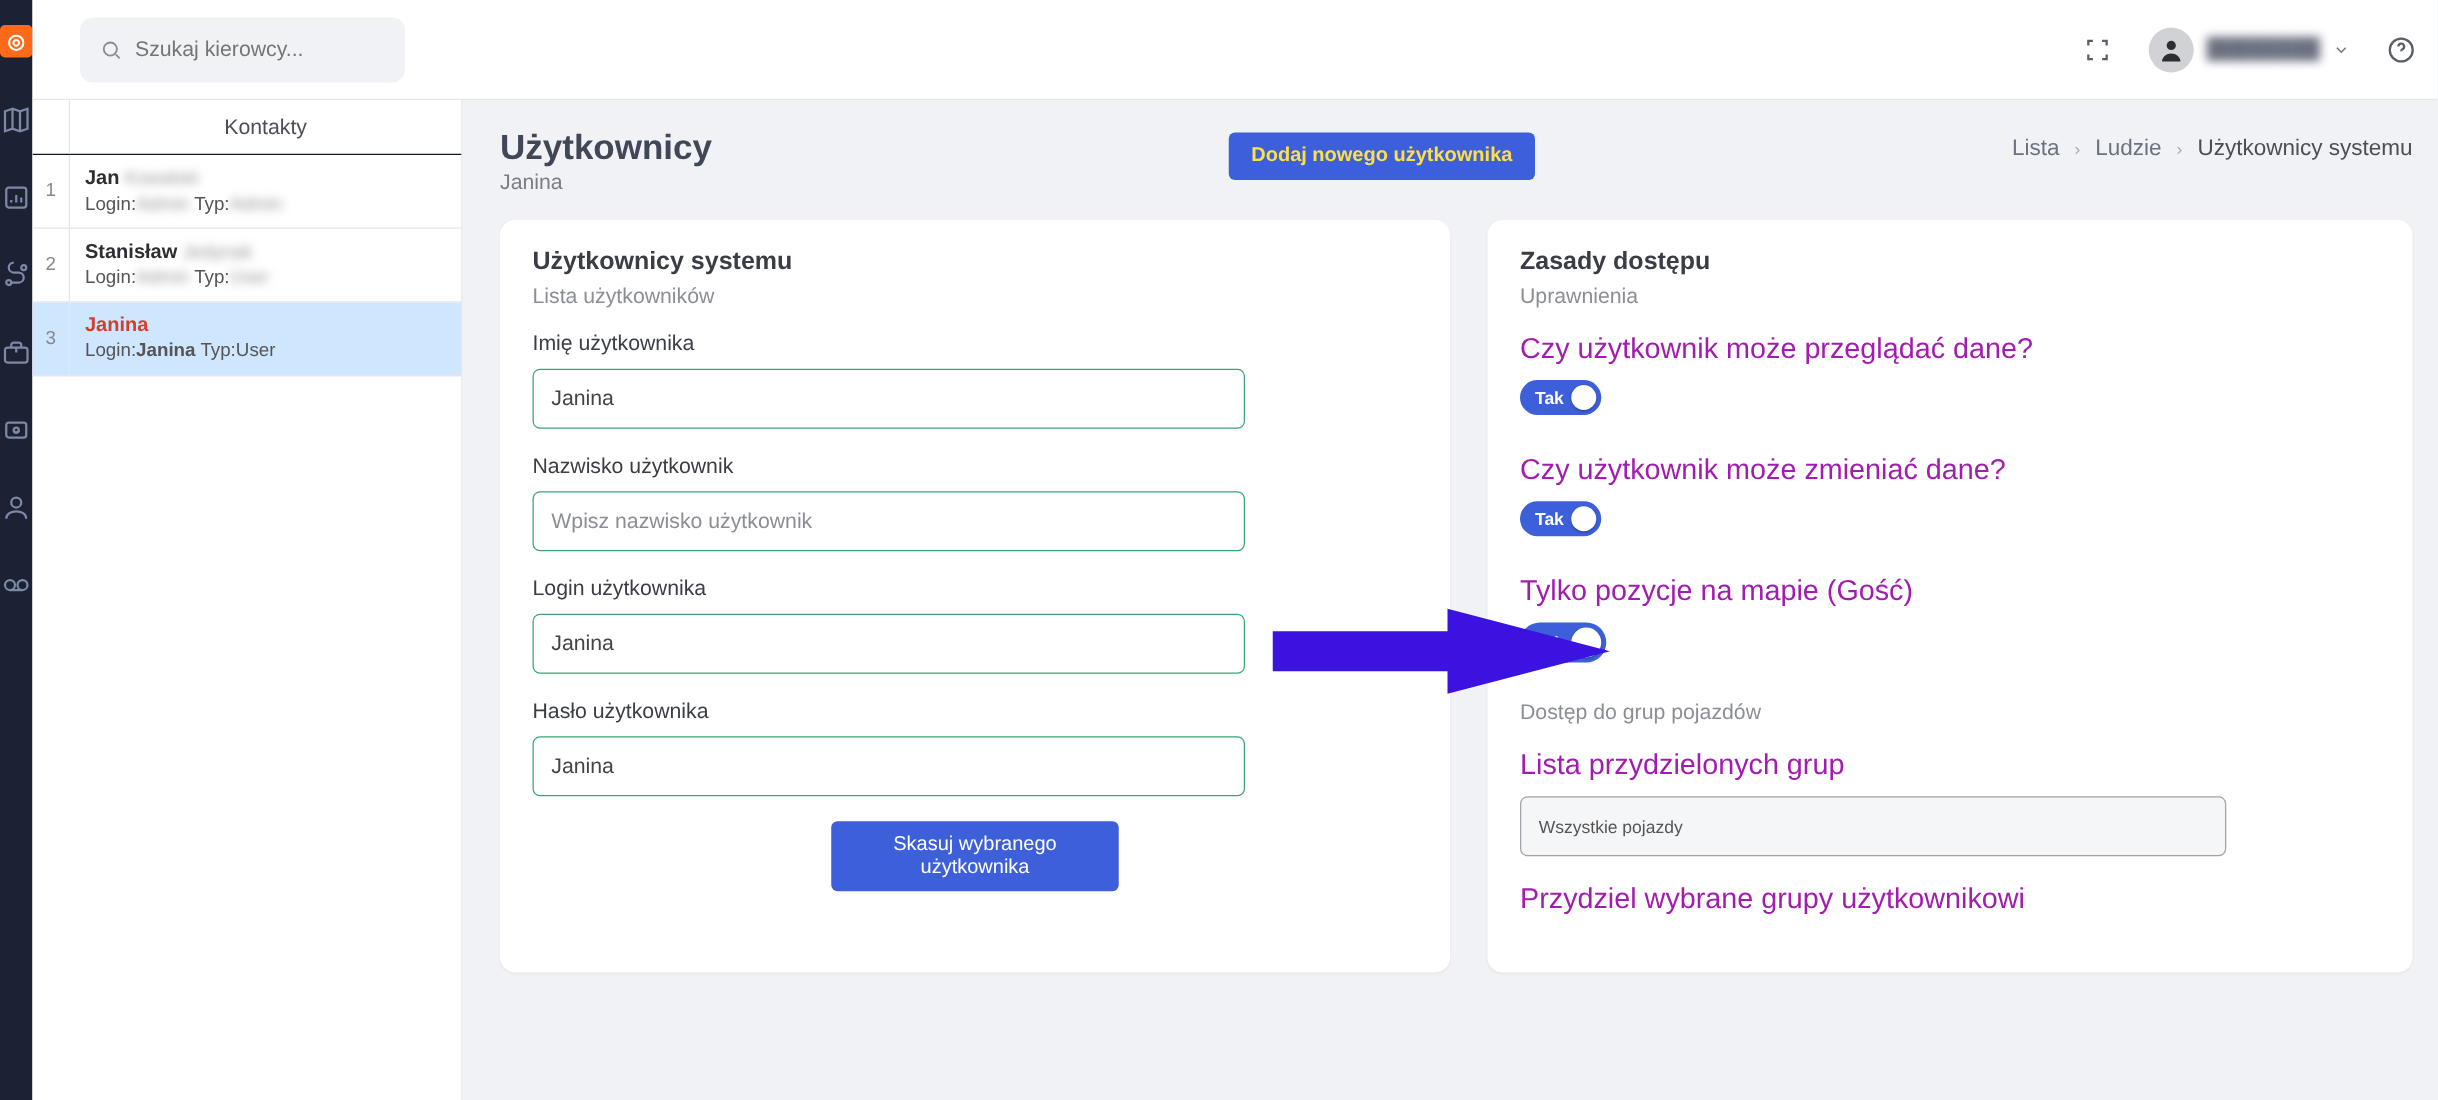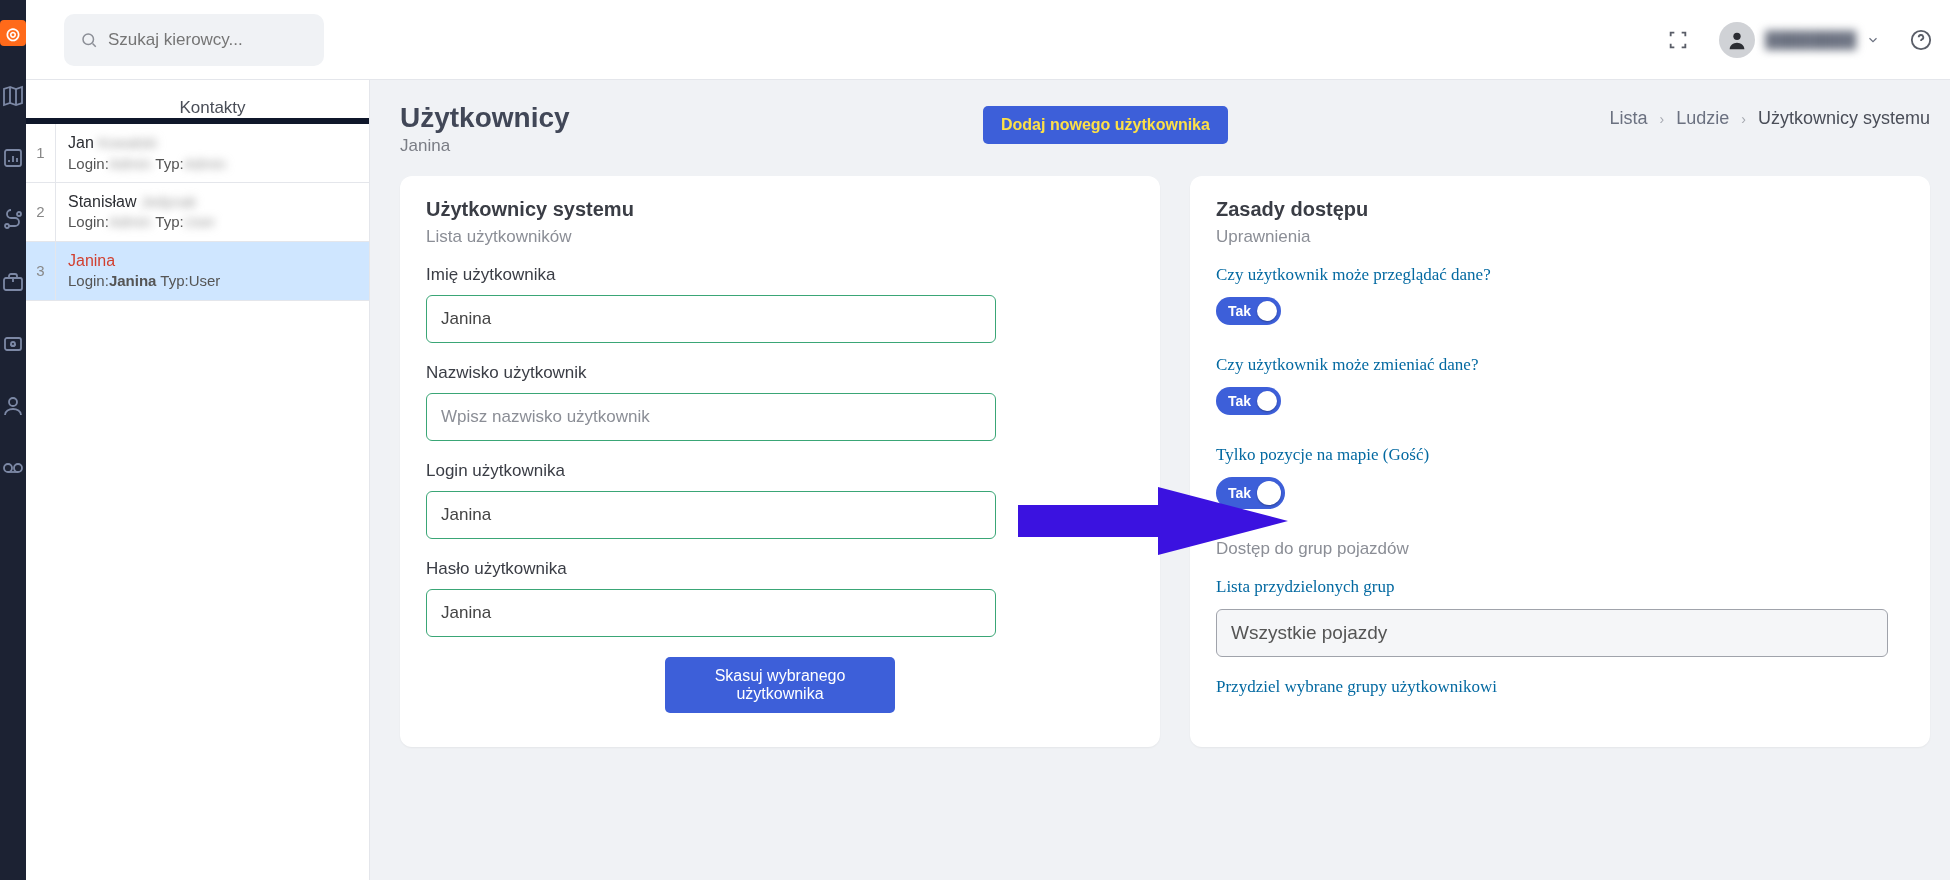--- a/index.html
+++ b/index.html
@@ -26,27 +26,27 @@
   .avatar { width: 36px; height: 36px; border-radius: 50%; background: #d0d2d6; display: flex; align-items: center; justify-content: center; }
   .avatar svg { color: #2c2e33; }
   .user-name { color: #6b7180; font-size: 16px; filter: blur(4px); }
   .chev { color: #6b7180; }
 
   
   .content { flex: 1; display: flex; overflow: hidden; background: #f0f2f5; }
 
   
   .contacts { width: 344px; background: #fff; display: flex; flex-direction: column; border-right: 1px solid #e4e6eb; }
-  .contacts-head { display: flex; height: 44px; border-bottom: 6px solid #0f172a; align-items: flex-end; }
+  .contacts-head { display: flex; height: 44px; border-bottom: 1px solid #0f172a; }
   .contacts-head-spacer { width: 30px; border-right: 1px solid #e4e6eb; }
   .contacts-head-label { flex: 1; display: flex; align-items: center; justify-content: center; font-size: 17px; color: #4a4e58; }
   .contact-row { display: flex; border-bottom: 1px solid #e4e6eb; font-size: 15px; cursor: pointer; }
   .contact-num { width: 30px; display: flex; align-items: center; justify-content: center; color: #888; border-right: 1px solid #e4e6eb; }
   .contact-body { flex: 1; padding: 8px 12px; line-height: 1.35; }
-  .contact-name { font-weight: 400; font-size: 16px; }
+  .contact-name { font-weight: 700; font-size: 16px; }
   .contact-meta { color: #555; font-size: 15px; }
   .contact-row.selected { background: #cfe6ff; }
   .contact-row.selected .contact-name { color: #d13f2f; }
   .blur-txt { filter: blur(4px); color: #999; }
   .login-bold { font-weight: 700; }
 
   
   .page { flex: 1; padding: 22px 30px; overflow: auto; }
   .page-head { display: flex; align-items: flex-start; margin-bottom: 10px; position: relative; }
   .page-title-wrap {}
@@ -63,29 +63,29 @@
   .panel.right { width: 740px; }
   .panel-title { font-size: 20px; font-weight: 600; color: #3a3d45; }
   .panel-sub { color: #8b8e96; font-size: 17px; margin-top: 6px; margin-bottom: 18px; }
 
   .form-label { font-size: 17px; color: #3a3d45; margin-bottom: 10px; margin-top: 6px; }
   .form-input { width: 570px; height: 48px; border: 1px solid #3aa676; border-radius: 6px; padding: 0 14px; font-size: 17px; color: #444; outline: none; margin-bottom: 20px; display: block; }
   .form-input::placeholder { color: #8b8e96; }
   .delete-btn { display: block; margin: 8px auto 0; background: #3d5fd9; color: #fff; border: none; border-radius: 5px; padding: 10px 4px; font-size: 16px; cursor: pointer; width: 230px; text-align: center; }
 
   .perm-item { margin-bottom: 30px; }
-  .perm-label { font-size: 17px; color: #0369a1; margin-bottom: 12px; font-family: Liberation Serif, serif; }
+  .perm-label { font-size: 23px; color: #a21caf; margin-bottom: 12px; }
   .toggle { display: inline-flex; align-items: center; background: #3d5fd9; border-radius: 18px; height: 28px; padding: 0 4px 0 12px; gap: 6px; cursor: pointer; position: relative; }
   .toggle-text { color: #fff; font-size: 14px; font-weight: 600; }
   .toggle-knob { width: 20px; height: 20px; background: #fff; border-radius: 50%; box-shadow: 0 1px 2px rgba(0,0,0,0.3); }
   .toggle.big { height: 32px; }
   .toggle.big .toggle-knob { width: 24px; height: 24px; }
 
   .groups-head { color: #8b8e96; font-size: 17px; margin-top: 20px; margin-bottom: 18px; }
-  .group-list-input { width: 672px; height: 48px; border: 1px solid #a0a3ab; background: #f5f6f8; border-radius: 6px; padding: 0 14px; font-size: 19px; color: #555; outline: none; margin-bottom: 20px; display: block; }
+  .group-list-input { width: 565px; height: 48px; border: 1px solid #a0a3ab; background: #f5f6f8; border-radius: 6px; padding: 0 14px; font-size: 14px; color: #555; outline: none; margin-bottom: 20px; display: block; }
   .group-select-wrap { width: 355px; }
   .group-select { width: 100%; height: 30px; border: 1px solid #a0a3ab; border-radius: 4px; padding: 0 8px; font-size: 16px; color: #333; background: #fff; }
 
   
   .annot-arrow { position: absolute; left: 618px; top: 305px; pointer-events: none; }
 </style>
 </head>
 <body>
 
 <div class="app">

